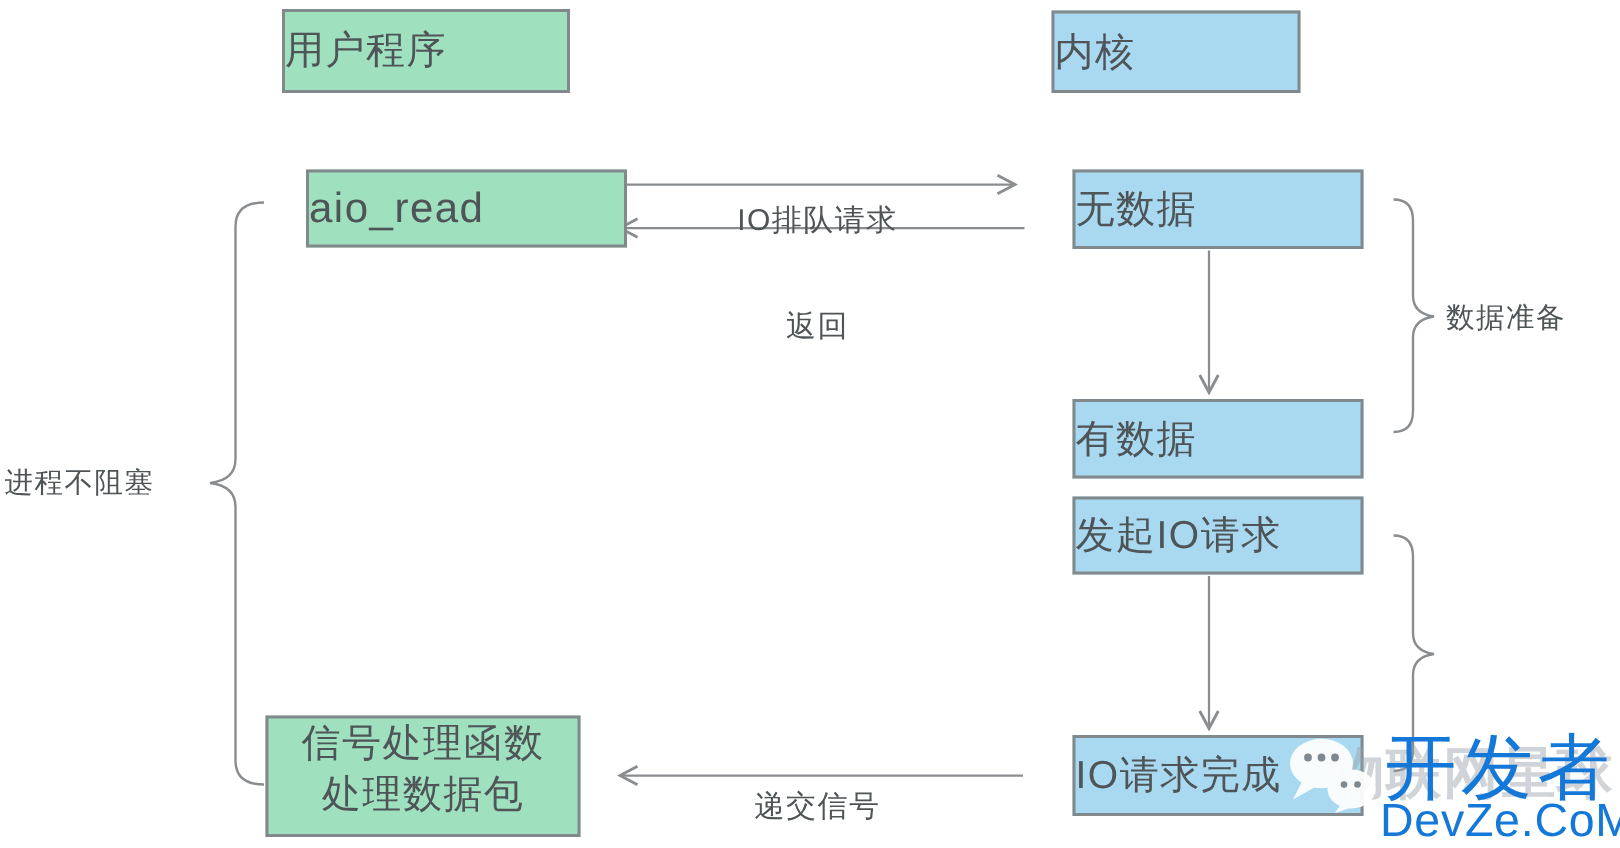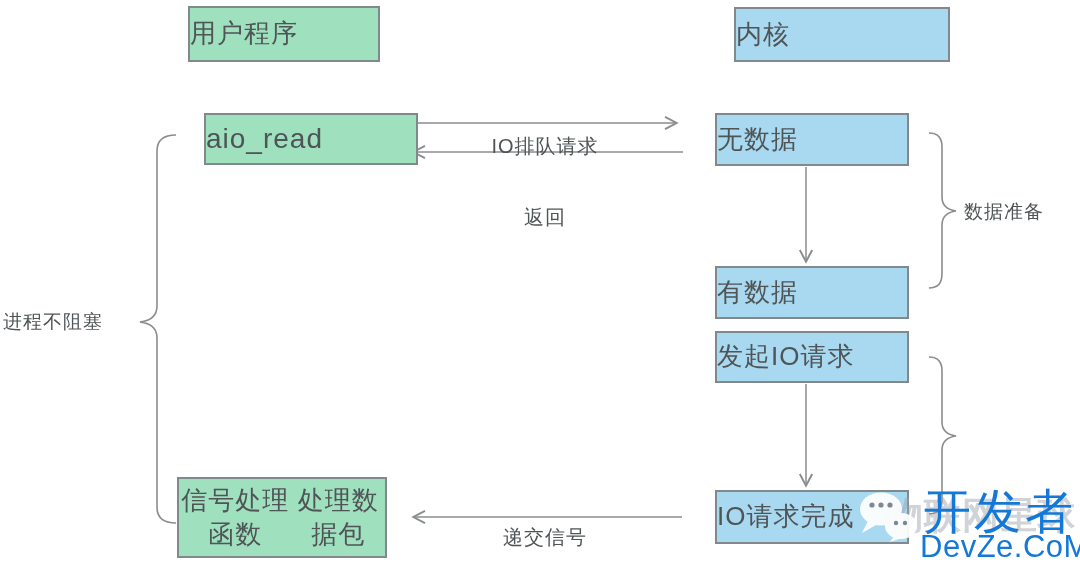--- a/index.html
+++ b/index.html
@@ -105,41 +105,41 @@
   </svg>
 
   <div class="box green" style="left:188px;top:6px;width:192px;height:56px">
     <span>用户程序</span>
   </div>
 
   <div class="box green" style="left:204px;top:113px;width:214px;height:52px">
     <span class="mono">aio_read</span>
   </div>
 
-  <div class="box blue" style="left:734px;top:7px;width:216px;height:55px">
+  <div class="box blue" style="left:701px;top:7px;width:166px;height:55px">
     <span>内核</span>
   </div>
 
   <div class="box blue" style="left:715px;top:113px;width:194px;height:53px">
     <span>无数据</span>
   </div>
 
   <div class="box blue" style="left:715px;top:266px;width:194px;height:53px">
     <span>有数据</span>
   </div>
 
   <div class="box blue" style="left:715px;top:331px;width:194px;height:52px">
     <span>发起IO请求</span>
   </div>
 
   <div class="box blue" style="left:715px;top:490px;width:194px;height:54px">
     <span>IO请求完成</span>
   </div>
 
-  <div class="box green" style="left:177px;top:477px;width:210px;height:81px;flex-direction:row">
+  <div class="box green" style="left:177px;top:477px;width:210px;height:81px;flex-direction:column">
     <span>信号处理函数</span>
     <span>处理数据包</span>
   </div>
 
   <div class="lbl centered" style="left:545px;top:93px">IO排队请求</div>
   <div class="lbl centered" style="left:545px;top:164px">返回</div>
   <div class="lbl centered" style="left:545px;top:484px">递交信号</div>
 
   <div class="lbl big vcenter" style="left:3px;top:322px">进程不阻塞</div>
   <div class="lbl big vcenter" style="left:964px;top:212px">数据准备</div>

